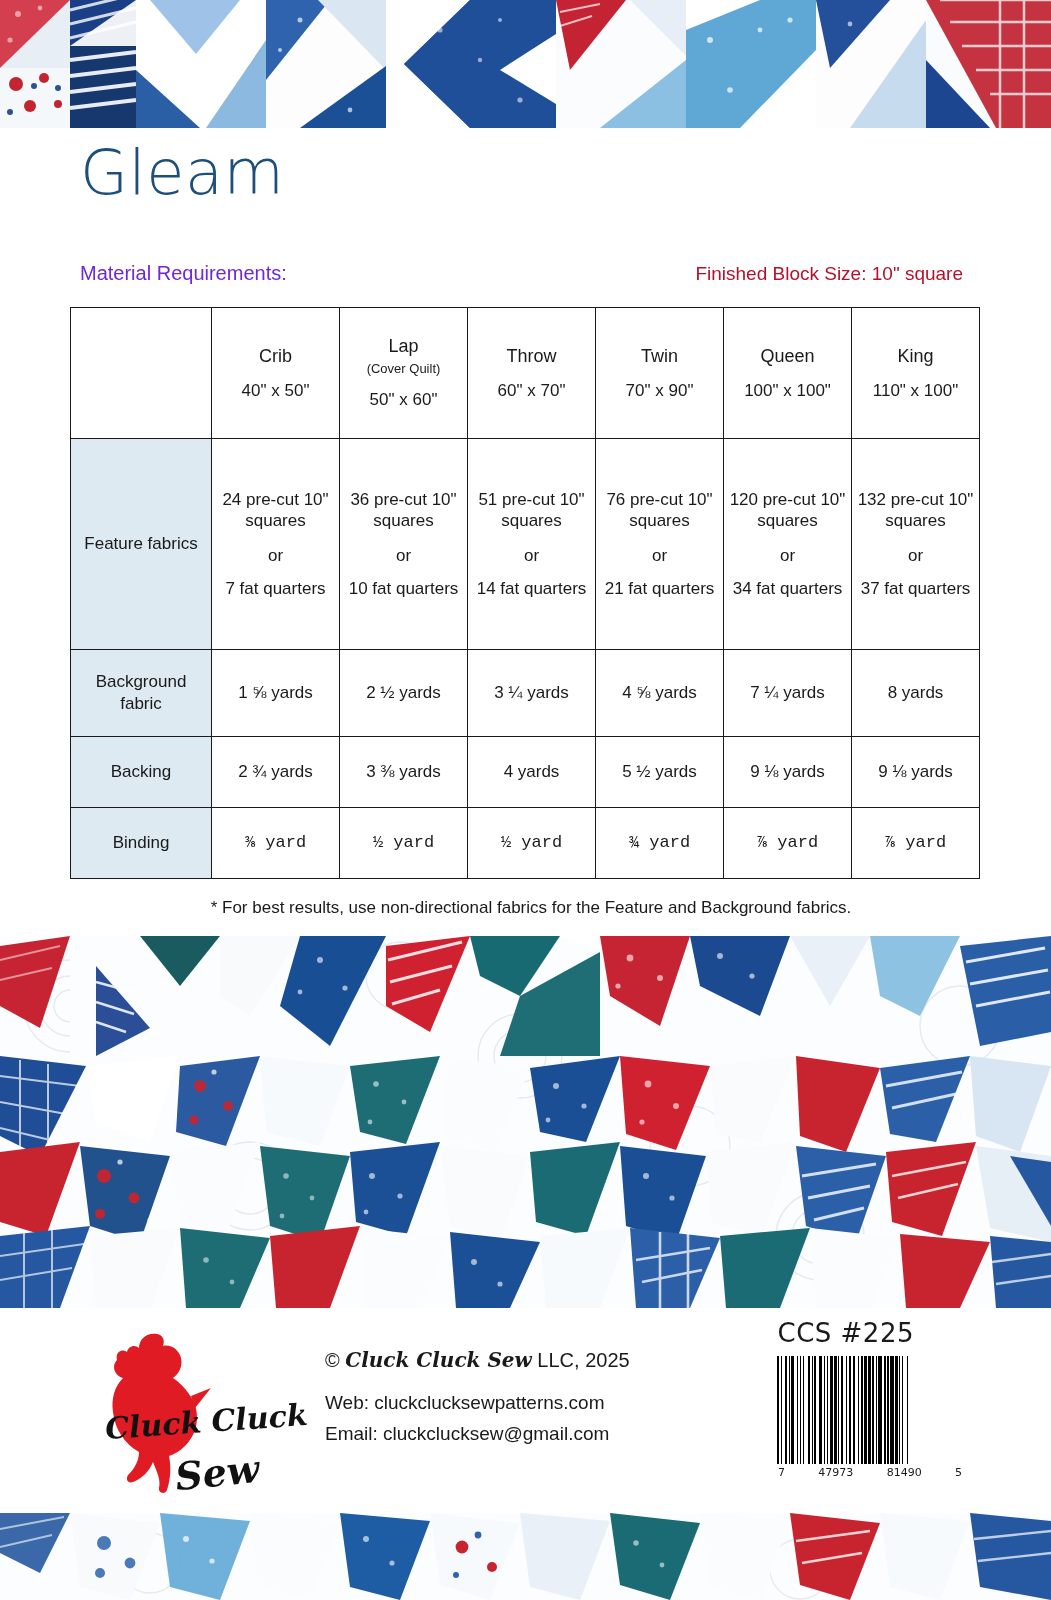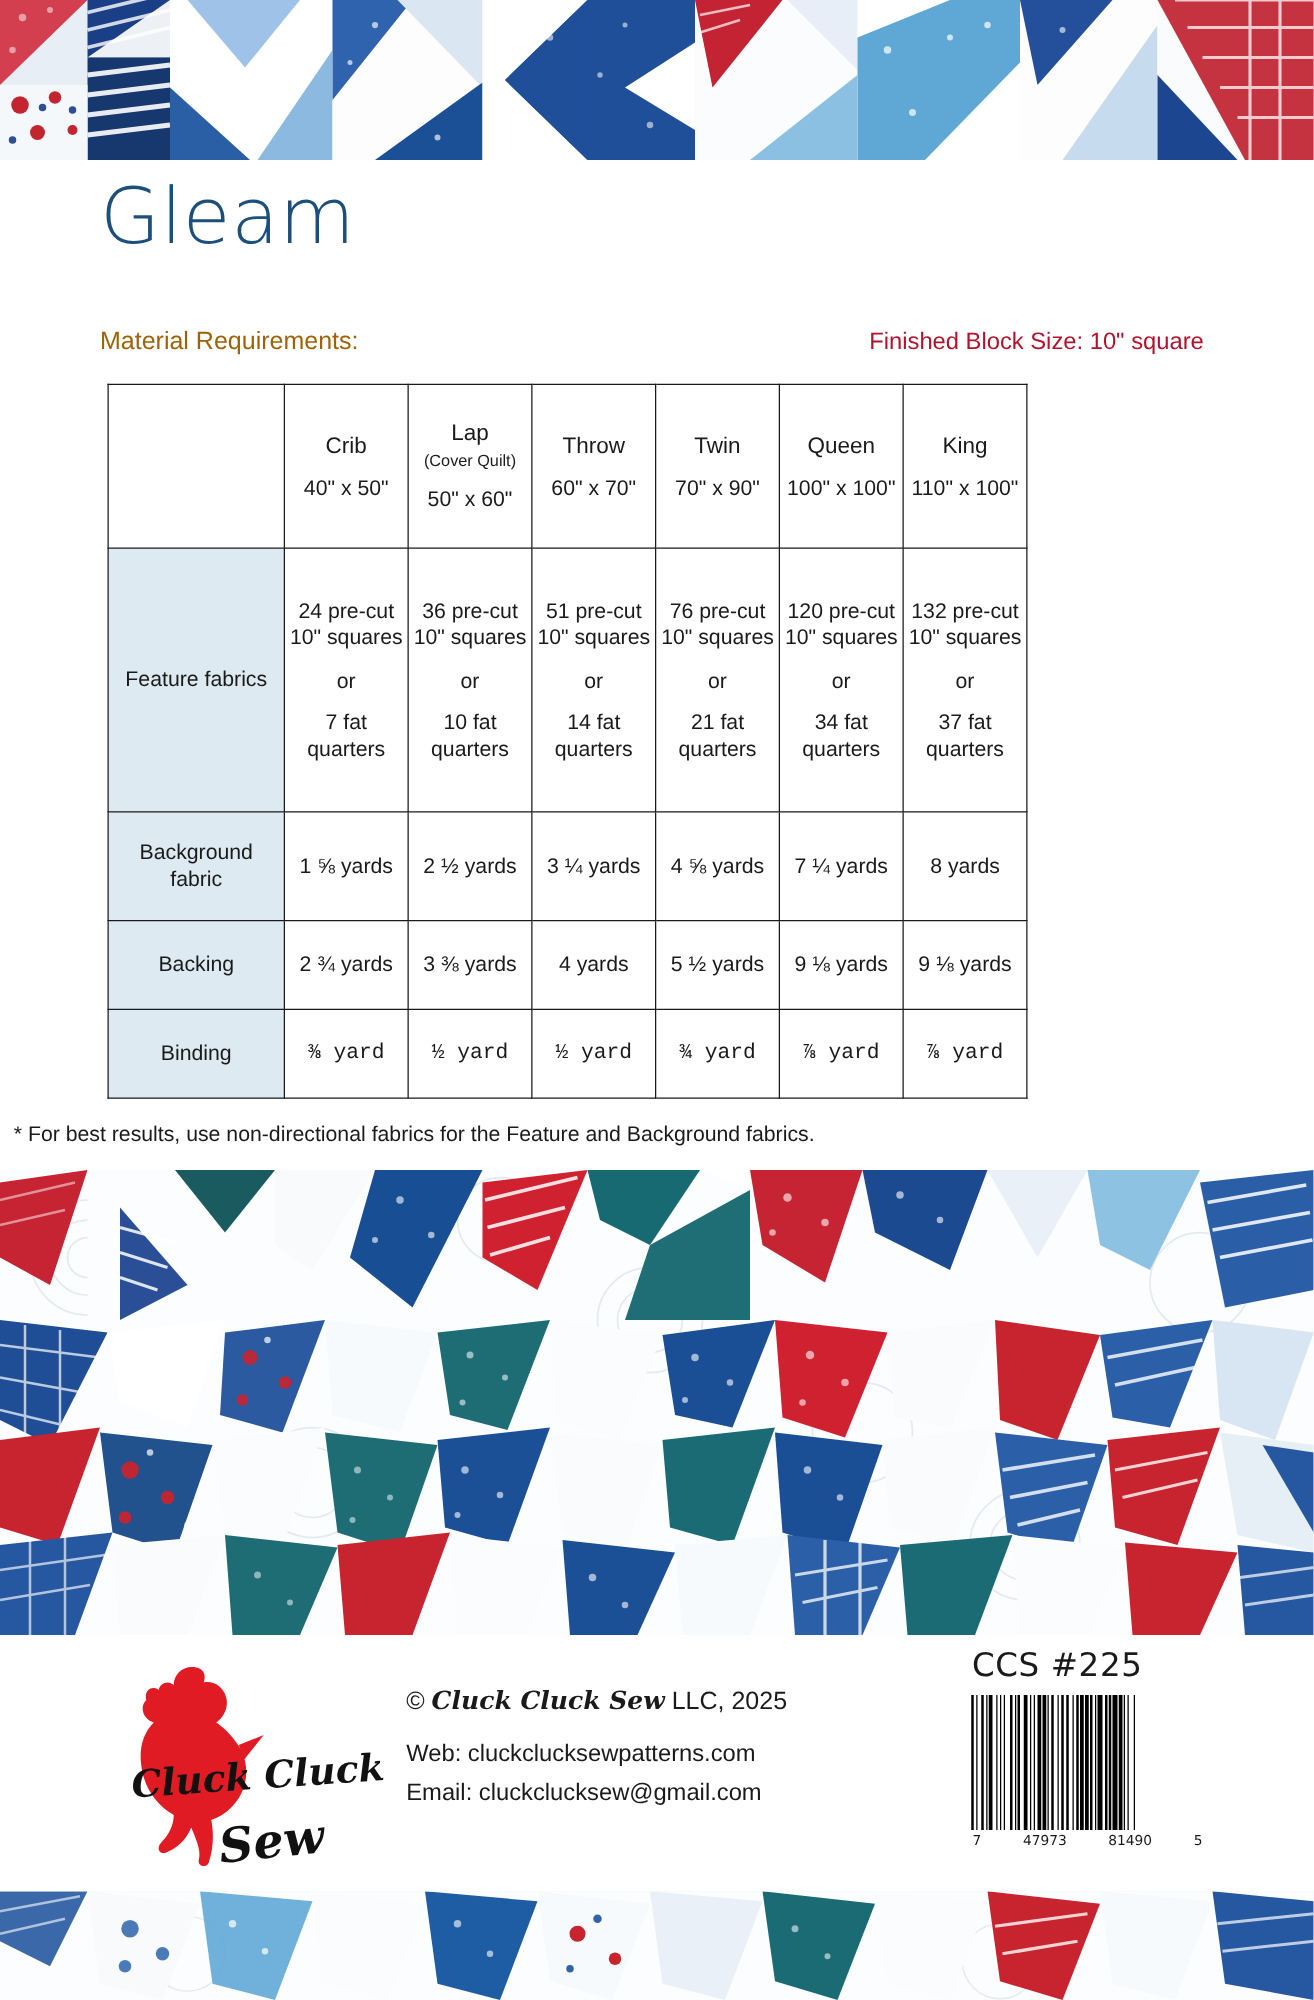--- a/index.html
+++ b/index.html
@@ -39,36 +39,36 @@
     color: #1d4f7c;
     font-family: "DejaVu Sans", sans-serif;
     font-weight: 300;
   }
 
   #material-req {
     position: absolute;
     left: 80px;
     top: 262px;
     font-size: 20px;
-    color: #a16207;
+    color: #6d28d9;
   }
   #block-size {
     position: absolute;
     right: 88px;
     top: 263px;
     font-size: 19px;
     color: #b3122c;
   }
 
   
   #req-table {
     position: absolute;
-    left: 86px;
+    left: 70px;
     top: 307px;
-    width: 736px;
+    width: 910px;
     border-collapse: collapse;
     table-layout: fixed;
   }
   #req-table td, #req-table th {
     border: 1px solid #1a1a1a;
     text-align: center;
     vertical-align: middle;
     font-weight: normal;
     font-size: 17px;
     padding: 4px 2px;
@@ -89,20 +89,21 @@
   .cell-feature { height: 202px; font-size: 17px; line-height: 1.3; }
   .cell-feature .or { display: block; margin: 13px 0 11px; }
   .cell-bg { height: 78px; }
   .cell-backing { height: 62px; }
   .cell-binding { height: 62px; font-family: Liberation Mono, monospace; }
 
   #footnote {
     position: absolute;
     left: 0; right: 0;
     top: 898px;
+    text-align: center;
     font-size: 17px;
     padding-left: 11px;
   }
 
   
   #footer {
     position: absolute;
     left: 0;
     top: 1308px;
     width: 1051px;

